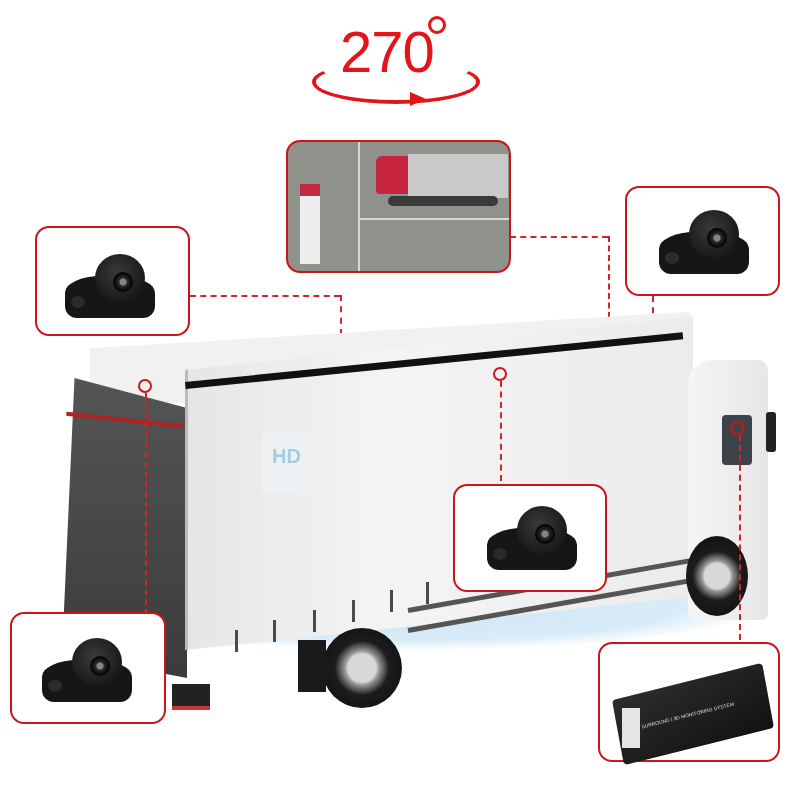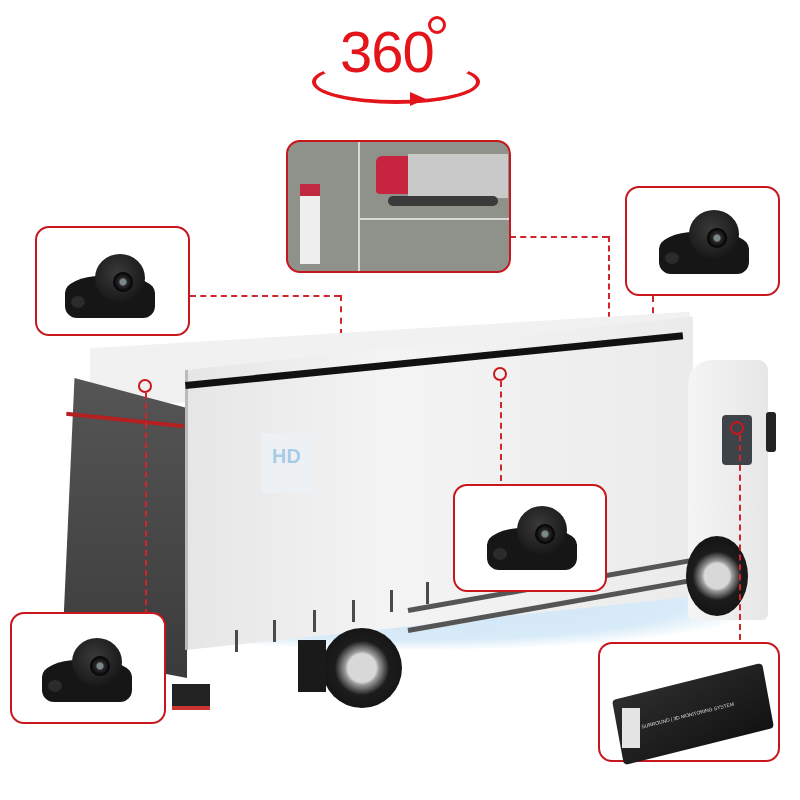--- a/index.html
+++ b/index.html
@@ -36,21 +36,21 @@
   .marker{position:absolute;width:14px;height:14px;border:2px solid #c8161d;border-radius:50%;box-sizing:border-box;}
   .wm{position:absolute;left:262px;top:433px;width:52px;height:60px;background:#eef1f4;}
   .wm span{position:absolute;left:10px;top:12px;color:#a8cbe6;font-weight:bold;font-size:20px;}
   .ecu{position:absolute;left:618px;top:680px;width:150px;height:68px;background:linear-gradient(160deg,#2d2d2d,#121212);transform:skewY(-14deg) skewX(10deg);border-radius:4px;}
   .ecu-label{position:absolute;left:640px;top:712px;font-size:5px;color:#ddd;transform:rotate(-14deg);}
   .ecu-plug{position:absolute;left:622px;top:708px;width:18px;height:40px;background:#e5e5e5;}
 </style>
 </head>
 <body>
 
-<div class="title360">360</div>
+<div class="title360">270</div>
 <div class="deg"></div>
 <div class="ring"></div>
 <div class="arrow"></div>
 
 <div class="dash-h" style="left:190px;top:295px;width:150px;"></div>
 <div class="dash-v" style="left:340px;top:295px;height:40px;"></div>
 <div class="dash-h" style="left:510px;top:236px;width:98px;"></div>
 <div class="dash-v" style="left:608px;top:236px;height:82px;"></div>
 <div class="dash-v" style="left:652px;top:296px;height:40px;"></div>
 

